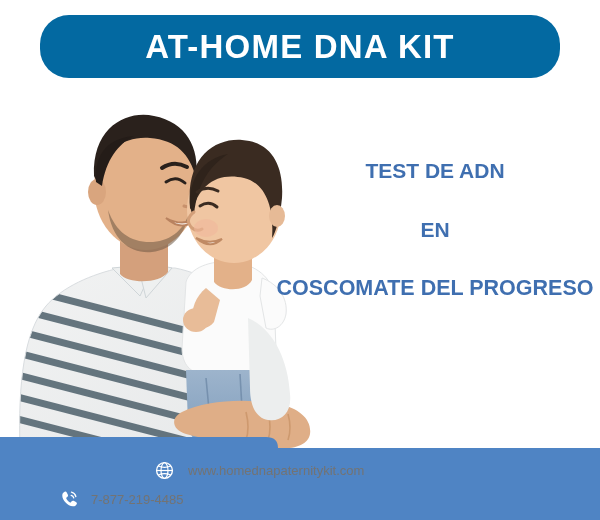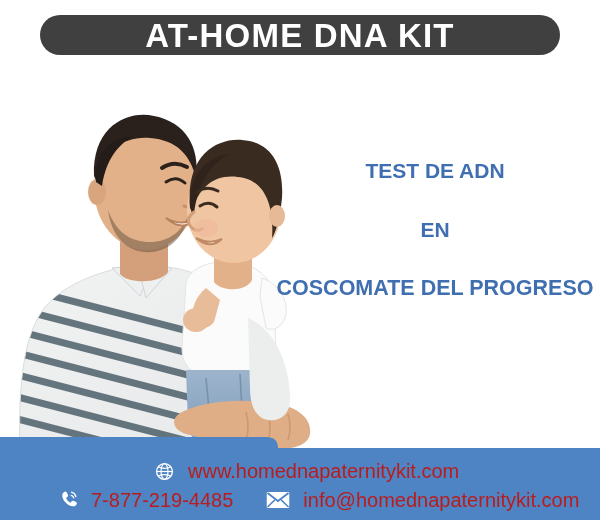--- a/index.html
+++ b/index.html
@@ -20,22 +20,22 @@
     background: #ffffff;
     overflow: hidden;
   }
 
   
   .header-banner {
     position: absolute;
     left: 40px;
     top: 15px;
     width: 520px;
-    height: 40px;
-    background: #404040;
+    height: 63px;
+    background: #0369a1;
     border-radius: 29px;
     display: flex;
     align-items: center;
     justify-content: center;
   }
   .header-title {
     color: #ffffff;
     font-family: "Liberation Sans", sans-serif;
     font-weight: bold;
     font-size: 33px;
@@ -119,23 +119,23 @@
     display: flex;
     align-items: center;
   }
   .footer-icon {
     display: inline-flex;
     align-items: center;
     justify-content: center;
     flex: 0 0 auto;
   }
   .footer-text {
-    color: #b91c1c;
+    color: #737373;
     font-family: "Liberation Sans", sans-serif;
-    font-size: 20px;
+    font-size: 13px;
     line-height: 1;
     white-space: nowrap;
   }
   .gap-web { width: 14px; }
   .gap-phone { width: 12px; }
   .gap-mail { width: 13px; }
   .sep-contact { width: 33px; }
 </style>
 </head>
 <body>
@@ -284,29 +284,18 @@
               <path d="M15.4 3.6 q4 0.9 5 5" fill="none" stroke="#ffffff" stroke-width="1.5" stroke-linecap="round"></path>
               <path d="M15.1 7.3 q2.3 0.6 2.9 2.9" fill="none" stroke="#ffffff" stroke-width="1.5" stroke-linecap="round"></path>
             </svg>
           </span>
           <span class="gap-phone"></span>
           <span class="footer-text">7-877-219-4485</span>
         </div>
 
         <span class="sep-contact"></span>
 
-        <div class="footer-item">
-          <span class="footer-icon">
-            <svg width="24" height="18" viewBox="0 0 26 19" xmlns="http://www.w3.org/2000/svg">
-              <rect x="0.8" y="0.8" width="24.4" height="17.4" rx="1.2" fill="#ffffff"></rect>
-              <path d="M1.6 2 L13 10.6 L24.4 2" fill="none" stroke="#4f84c4" stroke-width="2"></path>
-              <path d="M1.6 17 L9.6 9.4 M24.4 17 L16.4 9.4" fill="none" stroke="#4f84c4" stroke-width="1.6"></path>
-            </svg>
-          </span>
-          <span class="gap-mail"></span>
-          <span class="footer-text">info@homednapaternitykit.com</span>
-        </div>
       </div>
 
     </div>
   </div>
 
 </div>
 
 </body></html>

